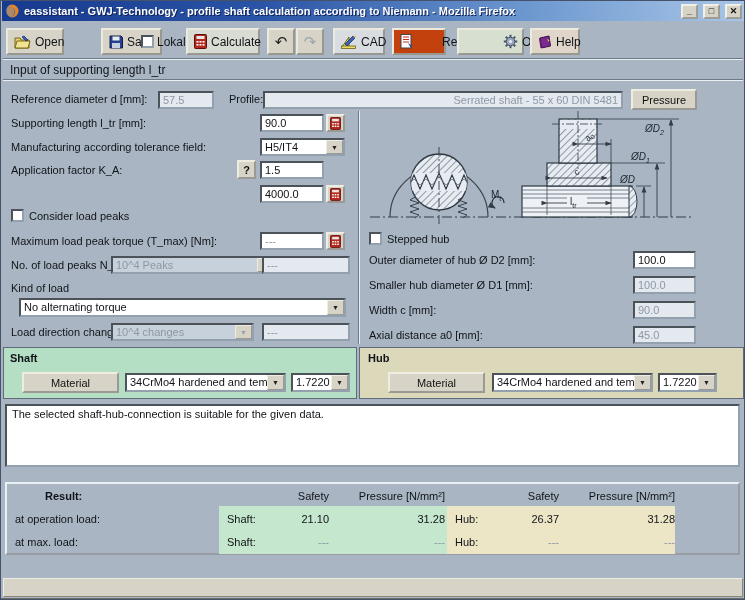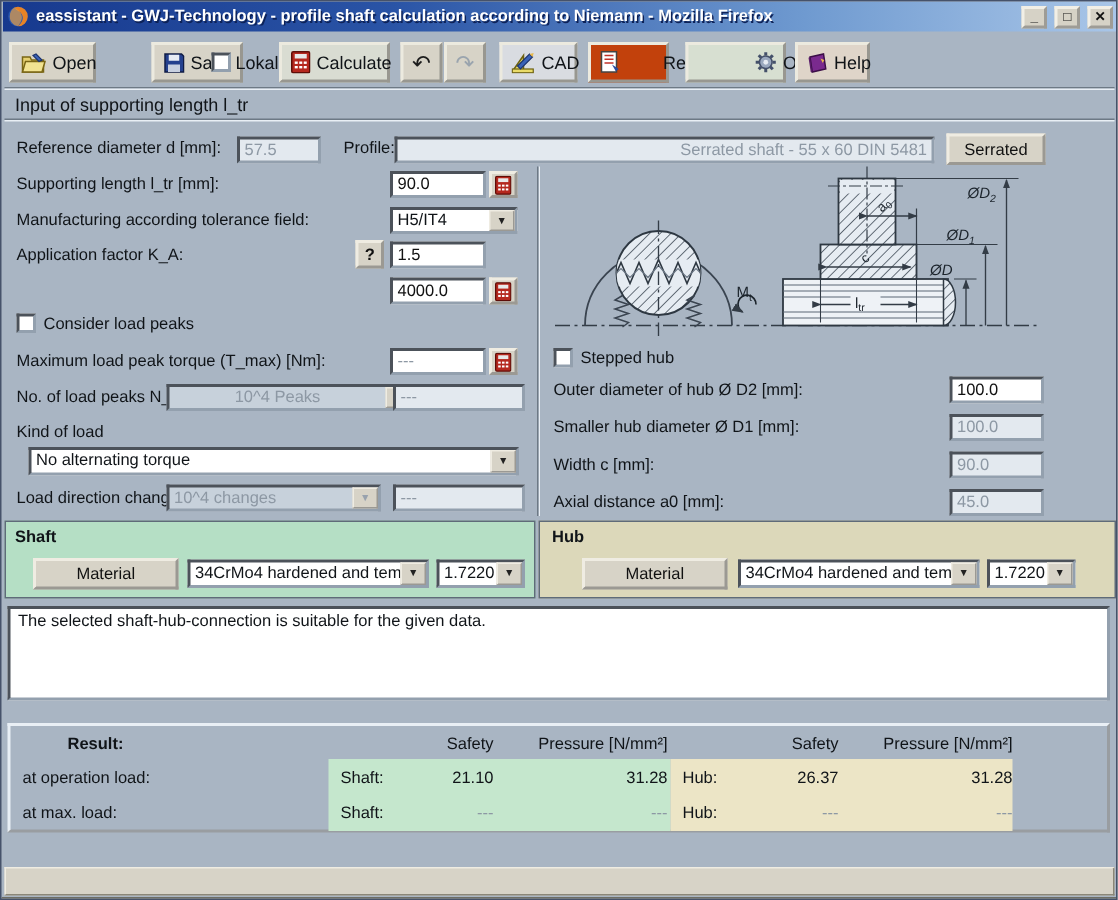--- a/index.html
+++ b/index.html
@@ -181,21 +181,21 @@
 
   <div class="groove" style="left:2px;top:57px;width:740px;"></div>
 
   <div class="lbl" style="left:9px;top:62px;font-size:12px;">Input of supporting length l_tr</div>
   <div class="groove" style="left:2px;top:78px;width:740px;"></div>
 
   <span class="lbl" style="left:10px;top:92px;">Reference diameter d [mm]:</span>
   <input class="fld dis" style="left: 157px; top: 90px; width: 56px; height: 18px;" readonly="" value="57.5">
   <span class="lbl" style="left:228px;top:92px;">Profile:</span>
   <input class="fld dis" style="left: 262px; top: 90px; width: 360px; height: 18px; text-align: right;" readonly="" value="Serrated shaft - 55 x 60 DIN 5481">
-  <div class="btn" style="left:630px;top:88px;width:66px;height:21px;">Serrated</div>
+  <div class="btn" style="left:630px;top:88px;width:66px;height:21px;">Pressure</div>
 
   <span class="lbl" style="left:10px;top:116px;">Supporting length l_tr [mm]:</span>
   <input class="fld" style="left: 259px; top: 113px; width: 64px; height: 18px;" readonly="" value="90.0">
   <div class="calcbtn" style="left:325px;top:113px;">
     <svg width="11" height="13" viewBox="0 0 13 15">
         <rect x="0.5" y="0.5" width="12" height="14" rx="1" fill="#b5281e" stroke="#5e0e08"></rect>
         <rect x="2.5" y="2" width="8" height="3" fill="#e8e8e8"></rect>
         <g fill="#fff">
           <rect x="2.5" y="7" width="2" height="1.6"></rect>
           <rect x="5.5" y="7" width="2" height="1.6"></rect>
@@ -247,21 +247,21 @@
           <rect x="5.5" y="7" width="2" height="1.6"></rect>
           <rect x="8.5" y="7" width="2" height="1.6"></rect>
           <rect x="2.5" y="10" width="2" height="1.6"></rect>
           <rect x="5.5" y="10" width="2" height="1.6"></rect>
           <rect x="8.5" y="10" width="2" height="1.6"></rect>
         </g>
       </svg>
   </div>
 
   <span class="lbl" style="left:10px;top:258px;">No. of load peaks N_L:</span>
-  <div class="sel dis" style="left:110px;top:255px;width:165px;height:18px;text-align:center;">
+  <div class="sel dis" style="left:110px;top:255px;width:165px;height:18px;">
     <span class="txt">10^4 Peaks</span>
     <span class="arw"></span>
   </div>
   <input class="fld dis" style="left: 261px; top: 255px; width: 88px; height: 18px;" readonly="" value="---">
 
   <span class="lbl" style="left:10px;top:281px;">Kind of load</span>
   <div class="sel" style="left:18px;top:297px;width:327px;height:19px;">
     <span class="txt">No alternating torque</span>
     <span class="arw"></span>
   </div>

